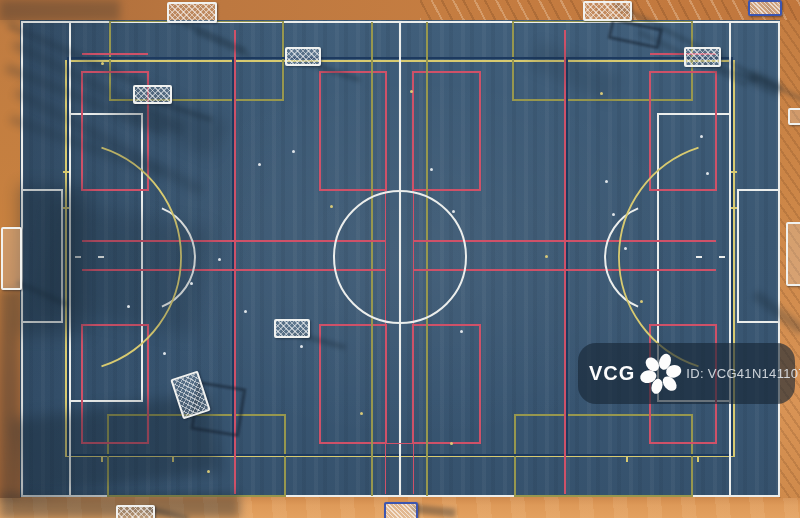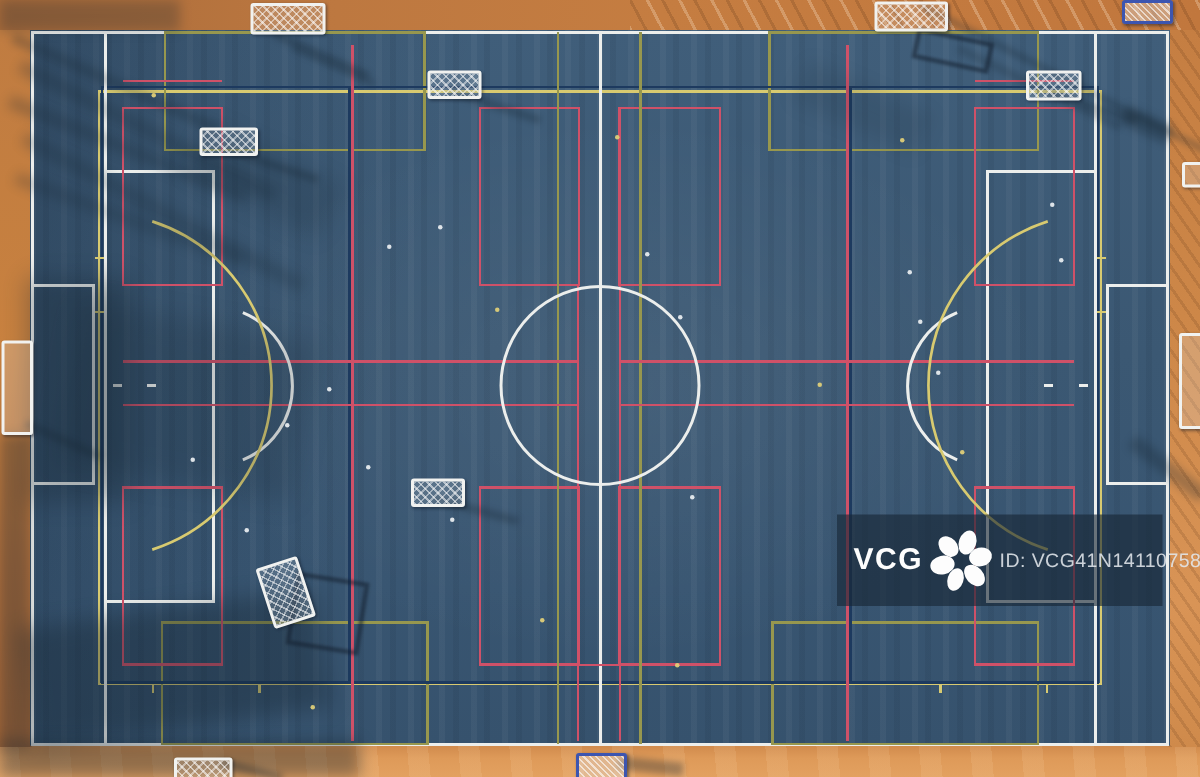--- a/index.html
+++ b/index.html
@@ -185,21 +185,21 @@
       <div class="dot" style="left: 330px; top: 205px; background: rgba(222, 206, 120, 0.95);"></div>
       <div class="dot" style="left: 600px; top: 92px; background: rgba(222, 206, 120, 0.95);"></div>
       <div class="dot" style="left: 640px; top: 300px; background: rgba(222, 206, 120, 0.95);"></div>
       <div class="dot" style="left: 450px; top: 442px; background: rgba(222, 206, 120, 0.95);"></div>
       <div class="dot" style="left: 360px; top: 412px; background: rgba(222, 206, 120, 0.95);"></div>
       <div class="dot" style="left: 207px; top: 470px; background: rgba(222, 206, 120, 0.95);"></div>
       <div class="dot" style="left: 545px; top: 255px; background: rgba(222, 206, 120, 0.95);"></div>
       <div class="dot" style="left: 410px; top: 90px; background: rgba(222, 206, 120, 0.95);"></div>
     </div>
 
-  <div class="watermark" id="watermark" style="left: 558px; top: 343px; width: 217px; height: 61px;">
+  <div class="watermark" id="watermark" style="left: 578px; top: 343px; width: 217px; height: 61px; border-radius: 18px;">
     <span class="wm-brand">VCG</span>
     <svg class="wm-logo" width="48" height="48" viewBox="-25 -25 50 50">
       <g fill="#fdfdfd" transform="rotate(18)">
         <ellipse cx="0" cy="-13.5" rx="6" ry="8.5"></ellipse>
         <ellipse cx="0" cy="-13.5" rx="6.5" ry="8" transform="rotate(60)"></ellipse>
         <ellipse cx="0" cy="-13.5" rx="6" ry="8.5" transform="rotate(120)"></ellipse>
         <ellipse cx="0" cy="-13.5" rx="5.5" ry="8" transform="rotate(180)"></ellipse>
         <ellipse cx="0" cy="-13.5" rx="6.5" ry="8.5" transform="rotate(240)"></ellipse>
         <ellipse cx="0" cy="-13.5" rx="6" ry="8" transform="rotate(300)"></ellipse>
       </g>

